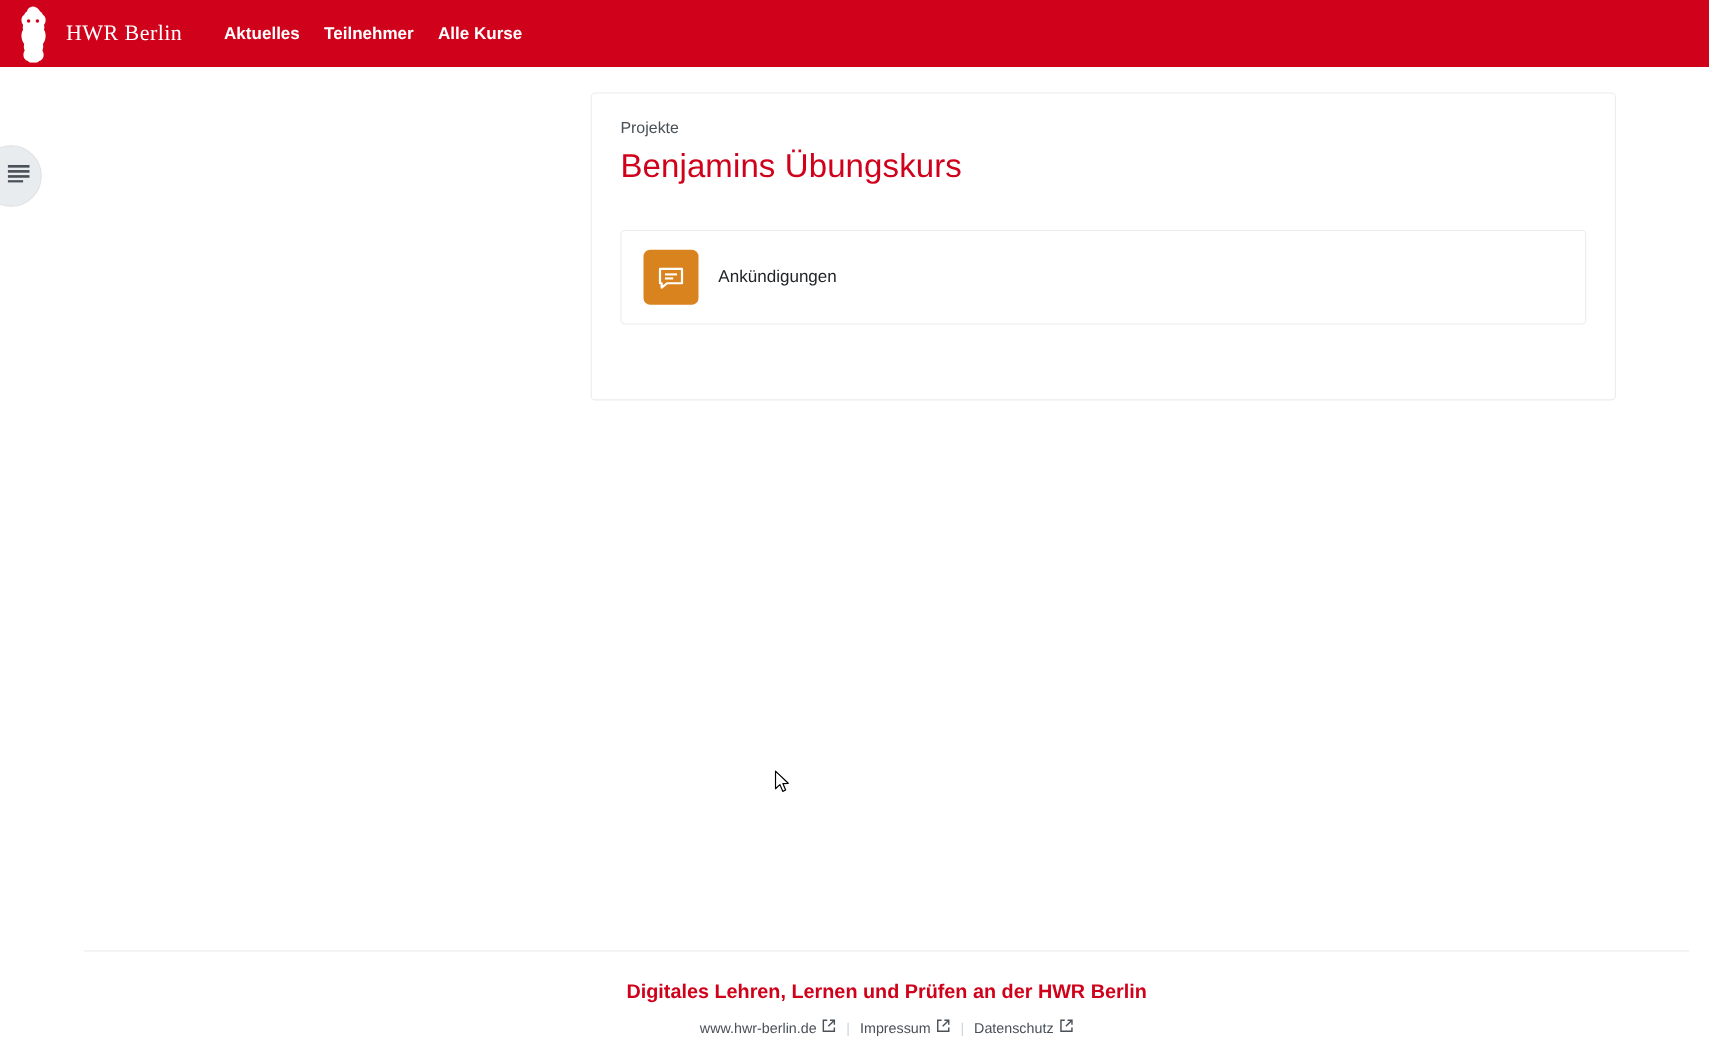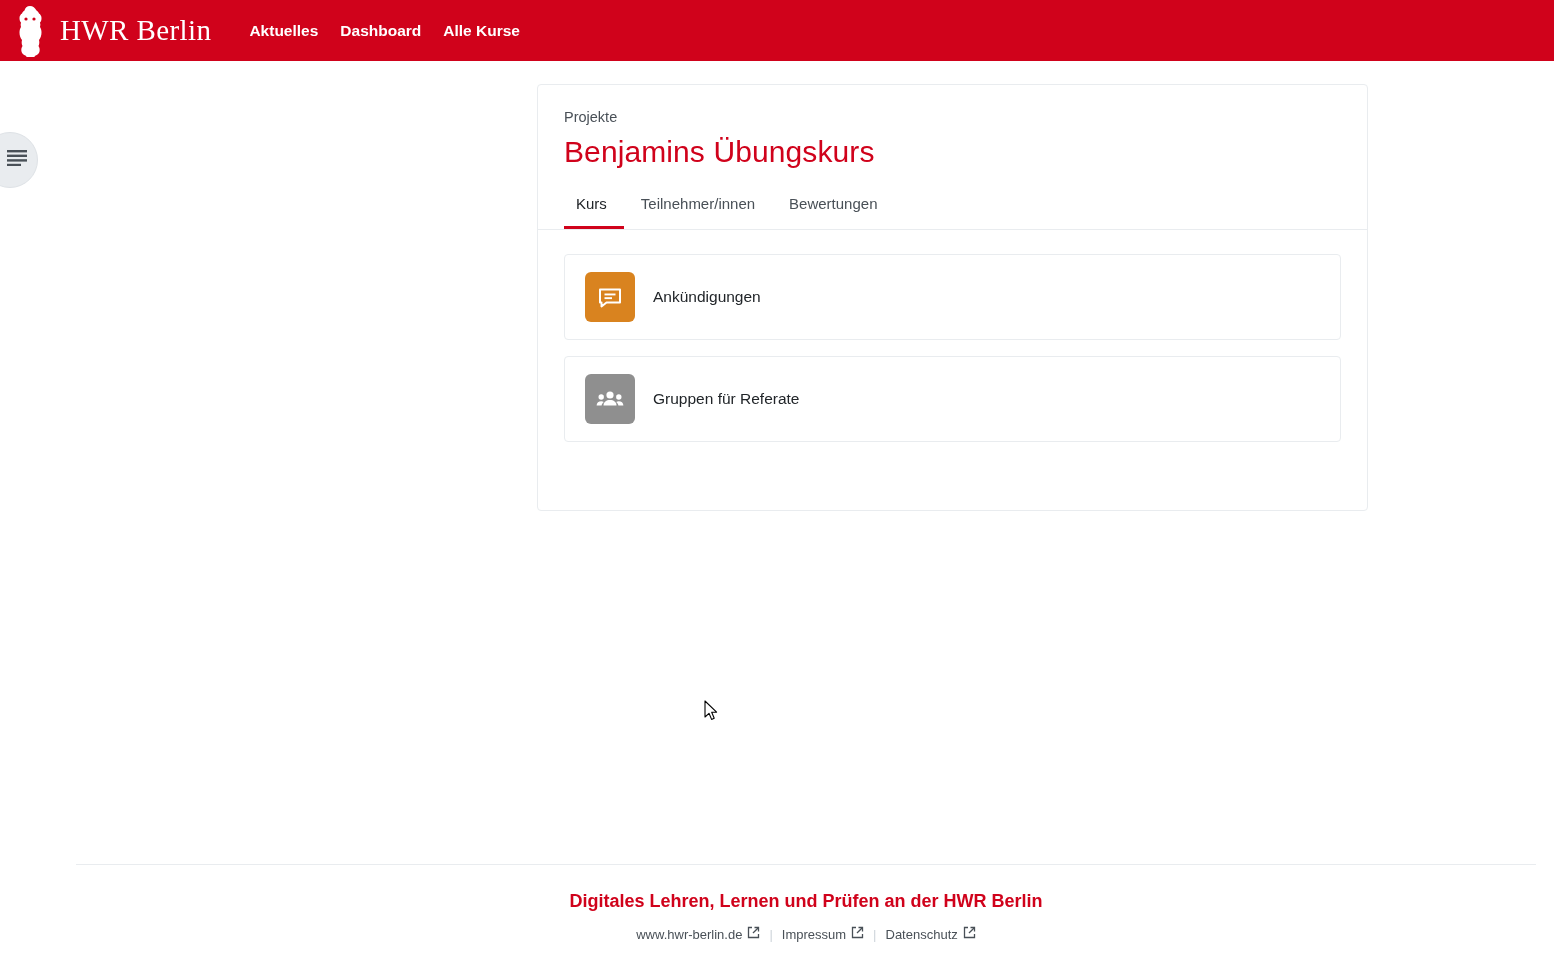--- a/index.html
+++ b/index.html
@@ -29,21 +29,21 @@
     padding-right: 26px;
   }
   .bear-logo {
     width: 40px;
     height: 52px;
     display: block;
   }
   .brand-text {
     color: #ffffff;
     font-family: "Liberation Serif", serif;
-    font-size: 29px;
+    font-size: 20px;
     letter-spacing: 0.4px;
     white-space: nowrap;
   }
   .nav-links {
     display: flex;
     align-items: center;
     gap: 22px;
     margin-left: 12px;
   }
   .nav-link {
@@ -76,21 +76,21 @@
   .page {
     position: relative;
     height: calc(958px - 61px);
     background: #ffffff;
   }
 
   .course-card {
     position: absolute;
     left: 537px;
     top: 23px;
-    width: 831px;
+    width: 932px;
     background: #ffffff;
     border: 1px solid #e9ecef;
     border-radius: 4px;
   }
 
   .card-head {
     padding: 24px 26px 0 26px;
   }
   .breadcrumb {
     font-size: 14.5px;
@@ -233,21 +233,21 @@
       <svg class="bear-logo" viewBox="0 0 40 52" xmlns="http://www.w3.org/2000/svg">
         <path fill="#ffffff" d="M20 1c-3 0-5 2-5.5 4.5-1 .5-2 1.5-2.5 3-1.5 1-2.5 2.5-2.5 4.5 0 2 .5 3.5 1.5 4.5-.5 1.5-.5 3 0 4.5-1 1.5-1.5 3.5-1.5 5.5 0 3 1 5.5 2.5 7.5-.5 2-.5 4 .5 6-1 1.5-1.5 3.5-1 5.5.5 2 2 3.5 4 4 .5 1 1.5 1.5 2.5 1.5h5c1 0 2-.5 2.5-1.5 2-.5 3.5-2 4-4 .5-2 0-4-1-5.5 1-2 1-4 .5-6 1.5-2 2.5-4.5 2.5-7.5 0-2-.5-4-1.5-5.5.5-1.5.5-3 0-4.5 1-1 1.5-2.5 1.5-4.5 0-2-1-3.5-2.5-4.5-.5-1.5-1.5-2.5-2.5-3C25 3 23 1 20 1z"></path>
         <circle cx="16" cy="14" r="1.6" fill="#d0021b"></circle>
         <circle cx="24" cy="14" r="1.6" fill="#d0021b"></circle>
       </svg>
     </span>
     <span class="brand-text">HWR Berlin</span>
   </div>
   <nav class="nav-links">
     <a class="nav-link">Aktuelles</a>
-    <a class="nav-link">Dashboard</a>
+    <a class="nav-link">Teilnehmer</a>
     <a class="nav-link">Alle Kurse</a>
   </nav>
 </div>
 
 <div class="page">
 
   <div class="drawer-toggle">
     <span>
       <svg width="20" height="16" viewBox="0 0 20 16" xmlns="http://www.w3.org/2000/svg">
         <rect x="0" y="0" width="20" height="2.4" fill="#495057"></rect>
@@ -255,53 +255,35 @@
         <rect x="0" y="9.2" width="20" height="2.4" fill="#495057"></rect>
         <rect x="0" y="13.8" width="14" height="2.4" fill="#495057"></rect>
       </svg>
     </span>
   </div>
 
   <div class="course-card">
     <div class="card-head">
       <div class="breadcrumb">Projekte</div>
       <h1 class="course-title">Benjamins Übungskurs</h1>
-      <div class="tabs">
-        <div class="tab active">Kurs</div>
-        <div class="tab">Teilnehmer/innen</div>
-        <div class="tab">Bewertungen</div>
-      </div>
     </div>
 
     <div class="section-wrap">
 
       <div class="activity">
         <div class="activity-icon icon-forum">
           <svg width="26" height="26" viewBox="0 0 26 26" xmlns="http://www.w3.org/2000/svg">
             <path d="M3 5.5h20v13H9.5L4.5 22.5v-4H3z" fill="none" stroke="#ffffff" stroke-width="2" stroke-linejoin="round"></path>
             <rect x="7.5" y="9.5" width="11" height="1.9" fill="#ffffff"></rect>
             <rect x="7.5" y="13.2" width="7.5" height="1.9" fill="#ffffff"></rect>
           </svg>
         </div>
         <div class="activity-name">Ankündigungen</div>
       </div>
 
-      <div class="activity">
-        <div class="activity-icon icon-group">
-          <svg width="28" height="26" viewBox="0 0 28 26" xmlns="http://www.w3.org/2000/svg">
-            <circle cx="14" cy="9" r="3.6" fill="#ffffff"></circle>
-            <path d="M7.5 19.5c0-3.4 2.9-5.4 6.5-5.4s6.5 2 6.5 5.4z" fill="#ffffff"></path>
-            <circle cx="5.2" cy="11" r="2.7" fill="#ffffff"></circle>
-            <path d="M0.6 19.5c0-2.7 2.1-4.2 4.6-4.2 1 0 1.9.2 2.6.6-1.3 1-2 2.2-2.2 3.6z" fill="#ffffff"></path>
-            <circle cx="22.8" cy="11" r="2.7" fill="#ffffff"></circle>
-            <path d="M27.4 19.5c0-2.7-2.1-4.2-4.6-4.2-1 0-1.9.2-2.6.6 1.3 1 2 2.2 2.2 3.6z" fill="#ffffff"></path>
-          </svg>
-        </div>
-        <div class="activity-name">Gruppen für Referate</div>
-      </div>
     </div>
   </div>
 
   <div class="cursor">
     <svg width="14" height="22" viewBox="0 0 14 22" xmlns="http://www.w3.org/2000/svg">
       <path d="M1 1 L1 17 L5 13.3 L7.6 19.4 L10.2 18.2 L7.7 12.3 L12.6 12.1 Z" fill="#ffffff" stroke="#000000" stroke-width="1.1" stroke-linejoin="round"></path>
     </svg>
   </div>
 
   <div class="footer">

